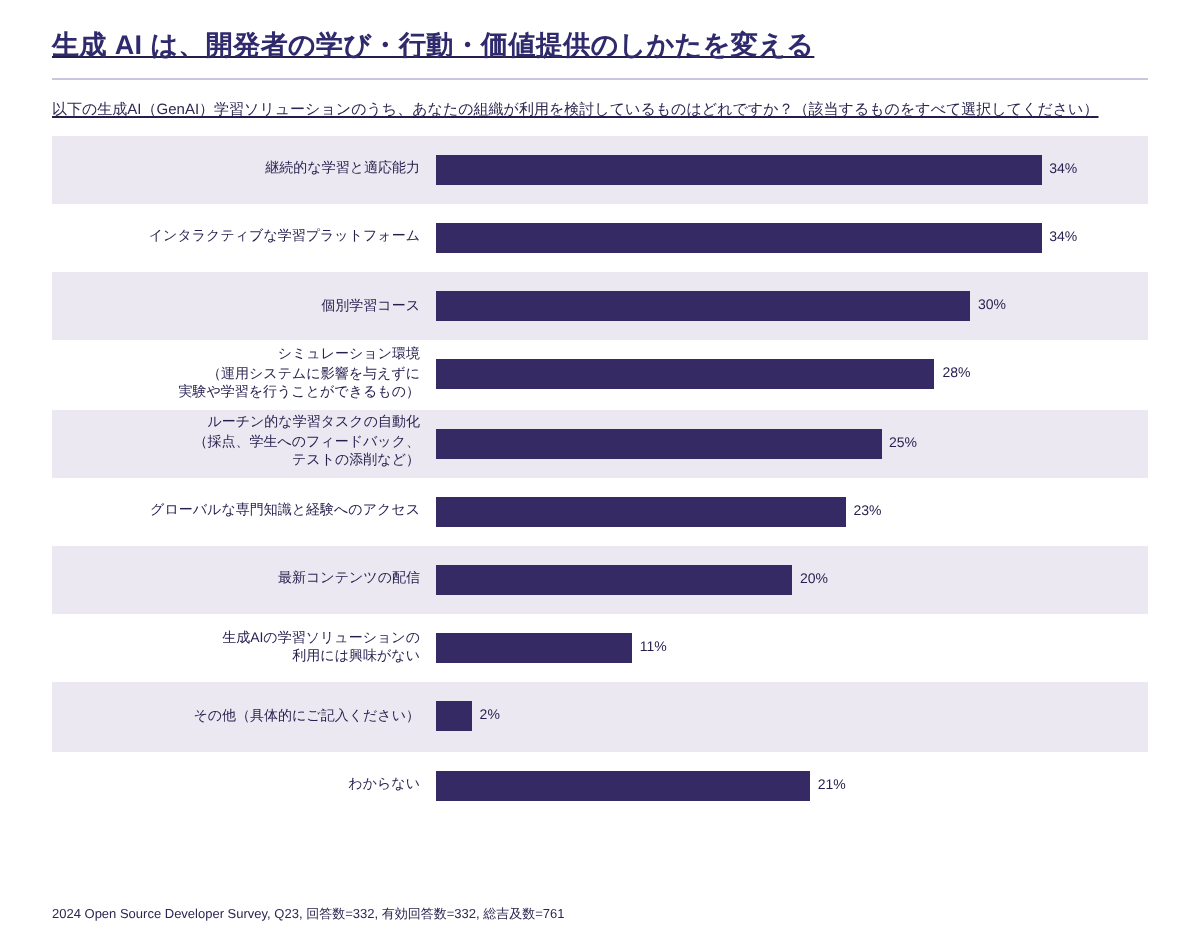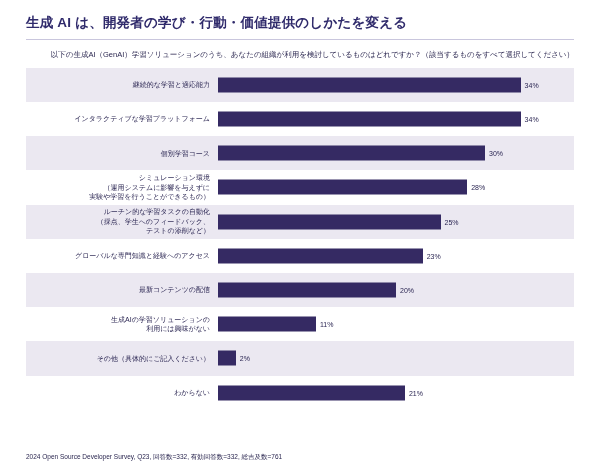--- a/index.html
+++ b/index.html
@@ -13,38 +13,38 @@
     font-family: "Liberation Sans", sans-serif;
     color: #231f4a;
     overflow: hidden;
   }
   .page {
     position: relative;
     width: 600px;
     height: 474px;
     box-sizing: border-box;
     padding: 0;
+    text-decoration: underline;
   }
   .title {
     font-size: 13.5px;
     font-weight: bold;
     color: #2f2a6b;
     padding: 14px 0 0 26px;
     letter-spacing: 0.2px;
   }
   .title-rule {
     margin: 7px 26px 0 26px;
     border-bottom: 1px solid #c9c6dd;
   }
   .question {
     font-size: 7.5px;
     color: #2b2750;
     padding: 10px 26px 0 26px;
     line-height: 1.3;
-    text-align: right;
   }
   .chart-wrap {
     position: relative;
     margin: 8px 26px 0 26px;
     height: 360px;
   }
   .plot {
     position: absolute;
     left: 0;
     top: 0;

